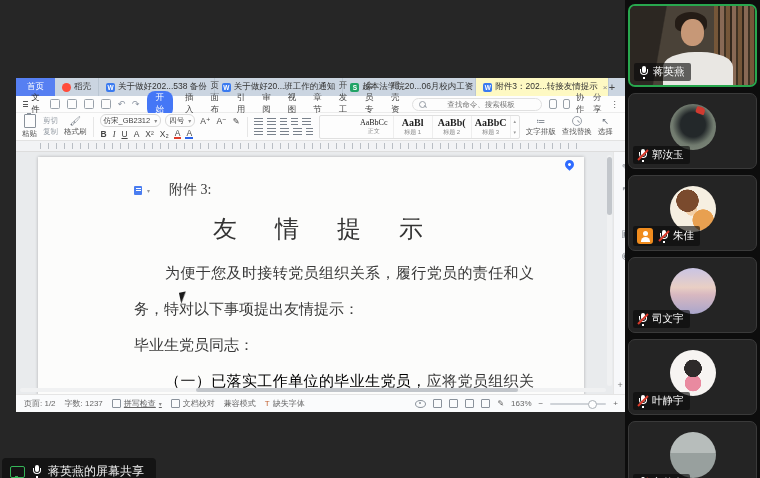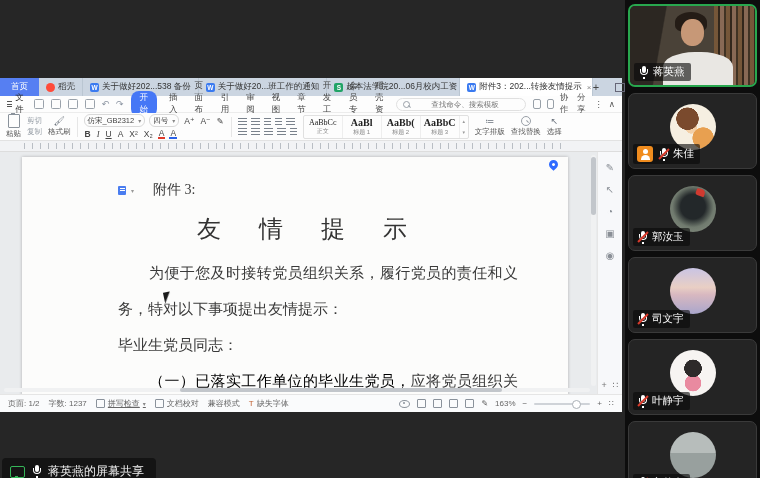--- a/index.html
+++ b/index.html
@@ -1,25 +1,25 @@
 <!DOCTYPE html>
 <html><head>
 <meta charset="utf-8">
 <style>
   html,body{margin:0;padding:0;background:#000;}
   .stage{position:relative;width:760px;height:478px;background:#1c1c1c;overflow:hidden;
          font-family:"Liberation Sans","DejaVu Sans",sans-serif;-webkit-font-smoothing:antialiased;}
   
   .share-area{position:absolute;left:0;top:0;width:625px;height:478px;background:#262626;}
-  .wps{position:absolute;left:0;top:78px;width:622px;height:334px;background:#fff;display:flex;flex-direction:column;box-sizing:border-box;}
+  .wps{position:absolute;left:16px;top:78px;width:622px;height:334px;background:#fff;display:flex;flex-direction:column;box-sizing:border-box;}
   
   .tabbar{height:18px;background:#cbd5e1;display:flex;align-items:stretch;font-size:8.5px;color:#333;flex:none;}
   .tab-home{background:#567ff2;color:#fff;padding:0 11px;display:flex;align-items:center;flex:none;}
   .tab{display:flex;align-items:center;gap:3px;padding:0 7px;border-right:1px solid #bac6d2;max-width:118px;white-space:nowrap;overflow:hidden;flex:none;}
-  .tab.active{background:#ffffff;}
+  .tab.active{background:#fef9c3;}
   .ticon{width:9px;height:9px;border-radius:2px;font-size:6.5px;line-height:9px;color:#fff;text-align:center;flex:none;font-weight:bold;}
   .ticon.w{background:#3a7af0;}
   .ticon.s{background:#21a366;}
   .ticon.docer{background:#ff4b3a;border-radius:50%;}
   .tab-close{color:#888;margin-left:2px;font-size:8px;}
   .tab-plus{display:flex;align-items:center;padding:0 8px;color:#444;font-size:11px;flex:none;}
   .win-controls{margin-left:auto;display:flex;align-items:center;gap:7px;padding:0 8px;color:#555;font-size:9px;flex:none;}
   .wc-box{width:8px;height:7px;border:1px solid #667;}
   .wc-grid{width:8px;height:7px;border:1px solid #667;background:linear-gradient(90deg,transparent 45%,#667 45% 55%,transparent 55%),linear-gradient(0deg,transparent 45%,#667 45% 55%,transparent 55%);}
   .wc-avatar{width:11px;height:11px;border-radius:50%;background:radial-gradient(circle at 35% 35%,#ffb13b 0 45%,#2a6df5 48% 100%);}
@@ -47,21 +47,21 @@
   .caret{color:#888;font-size:6px;}
   .rb{font-size:8.5px;color:#444;padding:0 1px;}
   .rb.b{font-weight:bold;}
   .rb.i{font-style:italic;font-family:"Liberation Serif",serif;}
   .rb.u{text-decoration:underline;}
   .rb.hl{border-bottom:2px solid #e03b2b;line-height:8px;}
   .rb.fc{border-bottom:2px solid #2a62e8;line-height:8px;}
   .lines{width:9px;height:7px;background:repeating-linear-gradient(180deg,#7a828c 0 1px,transparent 1px 3px);flex:none;}
   .lines.short{width:7px;}
   .vdiv{width:1px;height:20px;background:#e6e6e6;flex:none;}
-  .style-gal{display:flex;border:1px solid #e0e0e0;border-radius:2px;height:22px;}
+  .style-gal{display:flex;border:1px solid #e0e0e0;border-radius:2px;height:22px;padding-left:35px;}
   .style-cell{width:38px;border-right:1px solid #eee;display:flex;flex-direction:column;align-items:center;justify-content:center;line-height:1;}
   .style-cell .samp{font-size:8px;color:#222;font-family:"Liberation Serif",serif;}
   .style-cell:nth-child(n+2) .samp{font-size:10px;font-weight:bold;}
   .style-cell .sname{font-size:6px;color:#888;margin-top:1px;}
   .style-scroll{width:8px;display:flex;flex-direction:column;align-items:center;justify-content:space-around;color:#999;font-size:5px;}
   .tool-col{display:flex;flex-direction:column;align-items:center;gap:1px;color:#555;}
   .tool-ic{font-size:9px;color:#6a727c;line-height:9px;}
   
   .ruler{height:10px;background:#f2f3f5;border-bottom:1px solid #ddd;flex:none;position:relative;}
   .ruler::before{content:"";position:absolute;left:24px;right:56px;top:2px;bottom:2px;
@@ -399,61 +399,61 @@
         <div class="namebar">
           <span class="mic">
             <i></i>
             <u></u>
             <s></s>
           </span>
           <span>蒋英燕</span>
         </div>
       </div>
       <div class="tile">
+        <div class="avatar av-guo"></div>
+        <div class="namebar">
+          <span class="mic muted">
+            <i></i>
+            <u></u>
+            <s></s>
+          </span>
+          <span>郭汝玉</span>
+        </div>
+      </div>
+      <div class="tile">
         <div class="avatar av-zhu"></div>
         <div class="namebar">
           <span class="host-badge"></span>
           <span class="mic muted">
             <i></i>
             <u></u>
             <s></s>
           </span>
           <span>朱佳</span>
         </div>
       </div>
       <div class="tile">
-        <div class="avatar av-guo"></div>
+        <div class="avatar av-si"></div>
         <div class="namebar">
           <span class="mic muted">
             <i></i>
             <u></u>
             <s></s>
           </span>
-          <span>郭汝玉</span>
+          <span>司文宇</span>
         </div>
       </div>
       <div class="tile">
-        <div class="avatar av-si"></div>
+        <div class="avatar av-ye"></div>
         <div class="namebar">
           <span class="mic muted">
             <i></i>
             <u></u>
             <s></s>
           </span>
-          <span>司文宇</span>
-        </div>
-      </div>
-      <div class="tile">
-        <div class="avatar av-ye"></div>
-        <div class="namebar">
-          <span class="mic muted">
-            <i></i>
-            <u></u>
-            <s></s>
-          </span>
           <span>叶静宇</span>
         </div>
       </div>
       <div class="tile">
         <div class="avatar av-fu"></div>
         <div class="namebar">
           <span class="mic muted">
             <i></i>
           </span>
           <span>富梦真</span>

